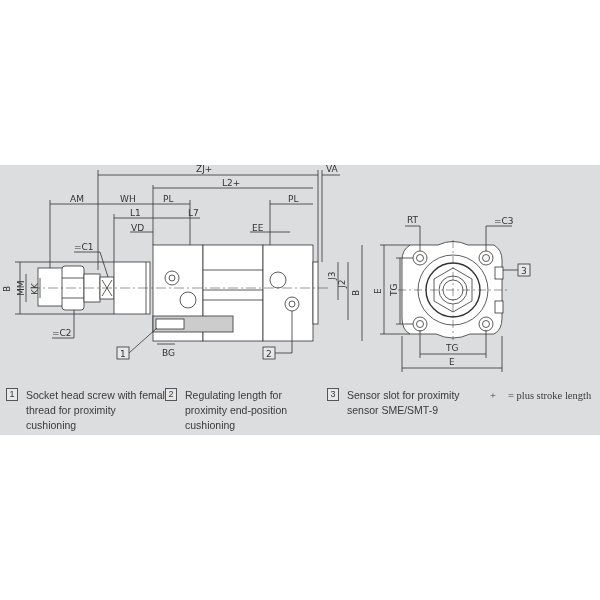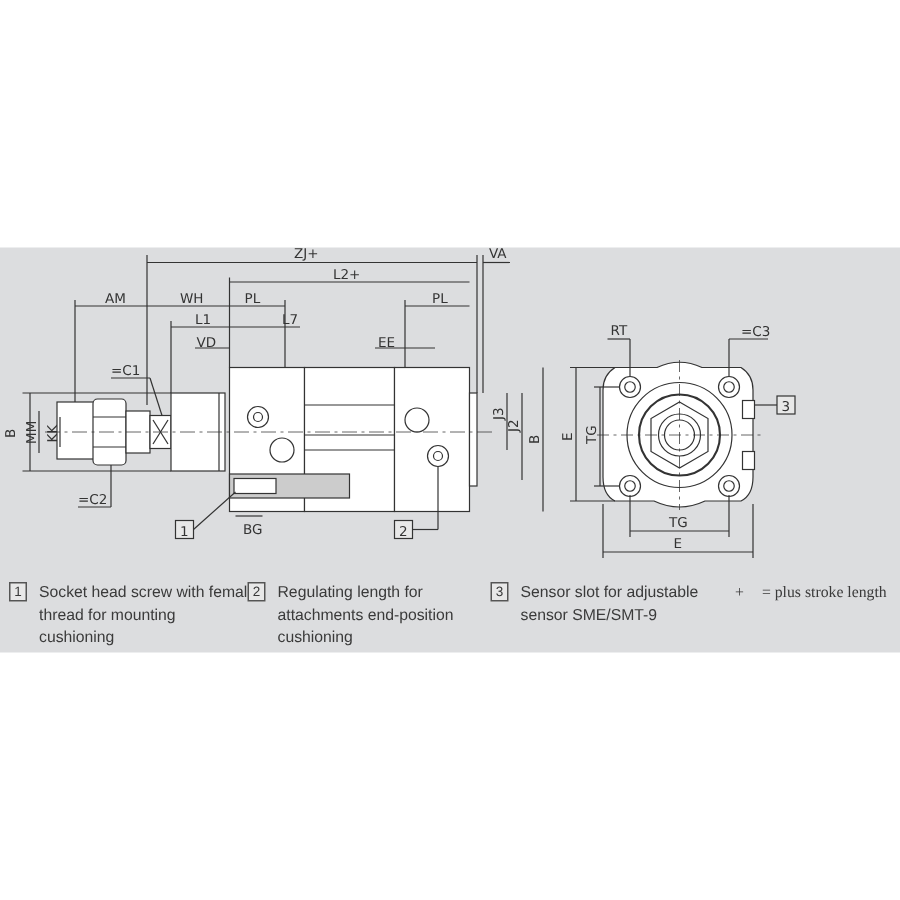--- a/index.html
+++ b/index.html
@@ -160,23 +160,23 @@
     <text class="dim" x="397" y="296" transform="rotate(-90 397 296)">TG</text>
     <text class="dim" x="446" y="351">TG</text>
     <text class="dim" x="449" y="365">E</text>
     <text class="dim" x="120" y="357">1</text>
     <text class="dim" x="266" y="357">2</text>
     <text class="dim" x="521" y="274">3</text>
   </g>
 </svg>
 
 <div class="legend" style="left:6px;">
-  <span class="num">1</span><span class="txt"><span>Socket head screw with female</span><br><span>thread for mounting</span><br><span>cushioning</span></span>
+  <span class="num">1</span><span class="txt"><span>Socket head screw with female</span><br><span>thread for proximity</span><br><span>cushioning</span></span>
 </div>
 <div class="legend" style="left:165px;">
-  <span class="num">2</span><span class="txt"><span>Regulating length for</span><br><span>attachments end-position</span><br><span>cushioning</span></span>
+  <span class="num">2</span><span class="txt"><span>Regulating length for</span><br><span>proximity end-position</span><br><span>cushioning</span></span>
 </div>
 <div class="legend" style="left:327px;">
-  <span class="num">3</span><span class="txt"><span>Sensor slot for adjustable</span><br><span>sensor SME/SMT-9</span></span>
+  <span class="num">3</span><span class="txt"><span>Sensor slot for proximity</span><br><span>sensor SME/SMT-9</span></span>
 </div>
 <div class="legend" style="left:490px;font-family:Liberation Serif, serif;">
   <span style="margin-right:12px;">+</span><span>= plus stroke length</span>
 </div>
 
 </body></html>

